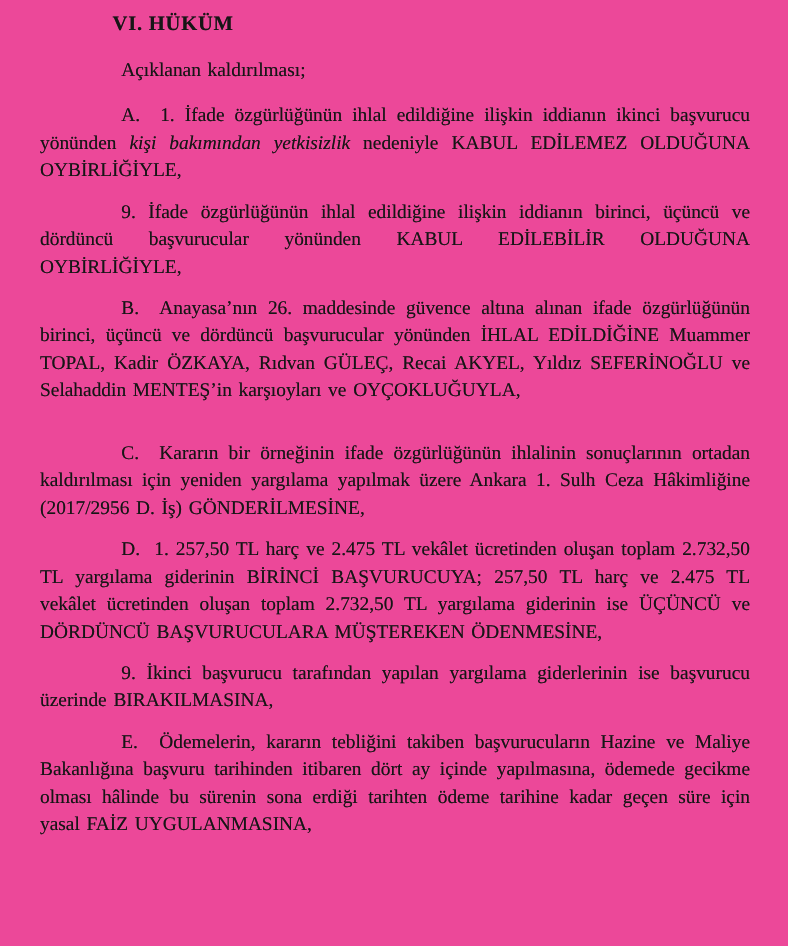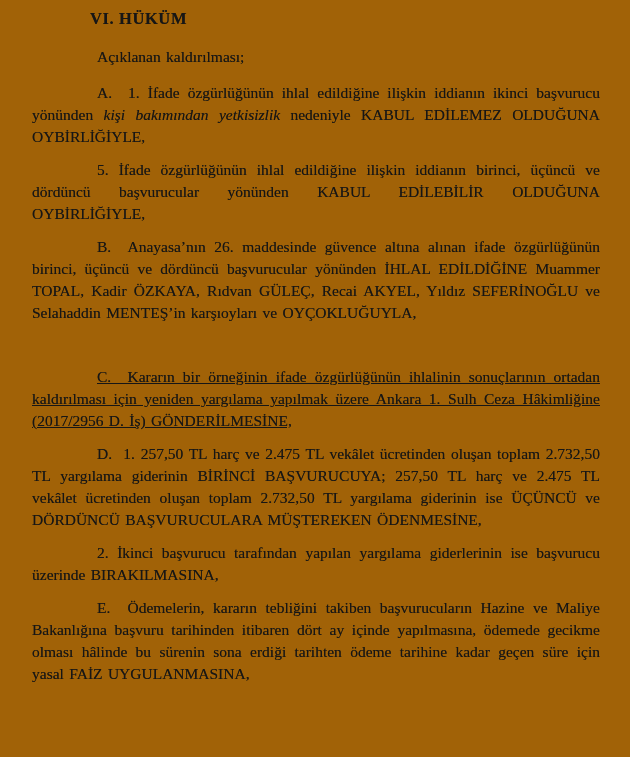--- a/index.html
+++ b/index.html
@@ -34,43 +34,42 @@
     margin: 0 0 11px 0;
     text-align: justify;
     text-indent: 65px;
     word-spacing: 1.5px;
   }
   .intro {
     text-align: left;
     margin-bottom: 14px;
   }
   .gap-before {
-    margin-top: 42px;
-    text-decoration: underline;
+    margin-top: 28px;
   }
   .para em {
   }
 </style>
 </head>
 <body>
 
-<div class="page" style="background: #a16207; color: rgb(22, 22, 22);">
+<div class="page" style="background: #ec4899; color: rgb(22, 22, 22);">
 
   <h1 class="heading">VI. HÜKÜM</h1>
 
   <p class="para intro">Açıklanan kaldırılması;</p>
 
   <p class="para"><span>A.&nbsp; 1. İfade özgürlüğünün ihlal edildiğine ilişkin iddianın ikinci başvurucu yönünden </span><em>kişi bakımından yetkisizlik</em><span> nedeniyle KABUL EDİLEMEZ OLDUĞUNA OYBİRLİĞİYLE,</span></p>
 
-  <p class="para">5. İfade özgürlüğünün ihlal edildiğine ilişkin iddianın birinci, üçüncü ve dördüncü başvurucular yönünden KABUL EDİLEBİLİR OLDUĞUNA OYBİRLİĞİYLE,</p>
+  <p class="para">9. İfade özgürlüğünün ihlal edildiğine ilişkin iddianın birinci, üçüncü ve dördüncü başvurucular yönünden KABUL EDİLEBİLİR OLDUĞUNA OYBİRLİĞİYLE,</p>
 
   <p class="para">B.&nbsp; Anayasa’nın 26. maddesinde güvence altına alınan ifade özgürlüğünün birinci, üçüncü ve dördüncü başvurucular yönünden İHLAL EDİLDİĞİNE Muammer TOPAL, Kadir ÖZKAYA, Rıdvan GÜLEÇ, Recai AKYEL, Yıldız SEFERİNOĞLU ve Selahaddin MENTEŞ’in karşıoyları ve OYÇOKLUĞUYLA,</p>
 
   <p class="para gap-before">C.&nbsp; Kararın bir örneğinin ifade özgürlüğünün ihlalinin sonuçlarının ortadan kaldırılması için yeniden yargılama yapılmak üzere Ankara 1. Sulh Ceza Hâkimliğine (2017/2956 D. İş) GÖNDERİLMESİNE,</p>
 
   <p class="para">D.&nbsp; 1. 257,50 TL harç ve 2.475 TL vekâlet ücretinden oluşan toplam 2.732,50 TL yargılama giderinin BİRİNCİ BAŞVURUCUYA; 257,50 TL harç ve 2.475 TL vekâlet ücretinden oluşan toplam 2.732,50 TL yargılama giderinin ise ÜÇÜNCÜ ve DÖRDÜNCÜ BAŞVURUCULARA MÜŞTEREKEN ÖDENMESİNE,</p>
 
-  <p class="para">2. İkinci başvurucu tarafından yapılan yargılama giderlerinin ise başvurucu üzerinde BIRAKILMASINA,</p>
+  <p class="para">9. İkinci başvurucu tarafından yapılan yargılama giderlerinin ise başvurucu üzerinde BIRAKILMASINA,</p>
 
   <p class="para">E.&nbsp; Ödemelerin, kararın tebliğini takiben başvurucuların Hazine ve Maliye Bakanlığına başvuru tarihinden itibaren dört ay içinde yapılmasına, ödemede gecikme olması hâlinde bu sürenin sona erdiği tarihten ödeme tarihine kadar geçen süre için yasal FAİZ UYGULANMASINA,</p>
 
 
 </div>
 
 </body></html>

